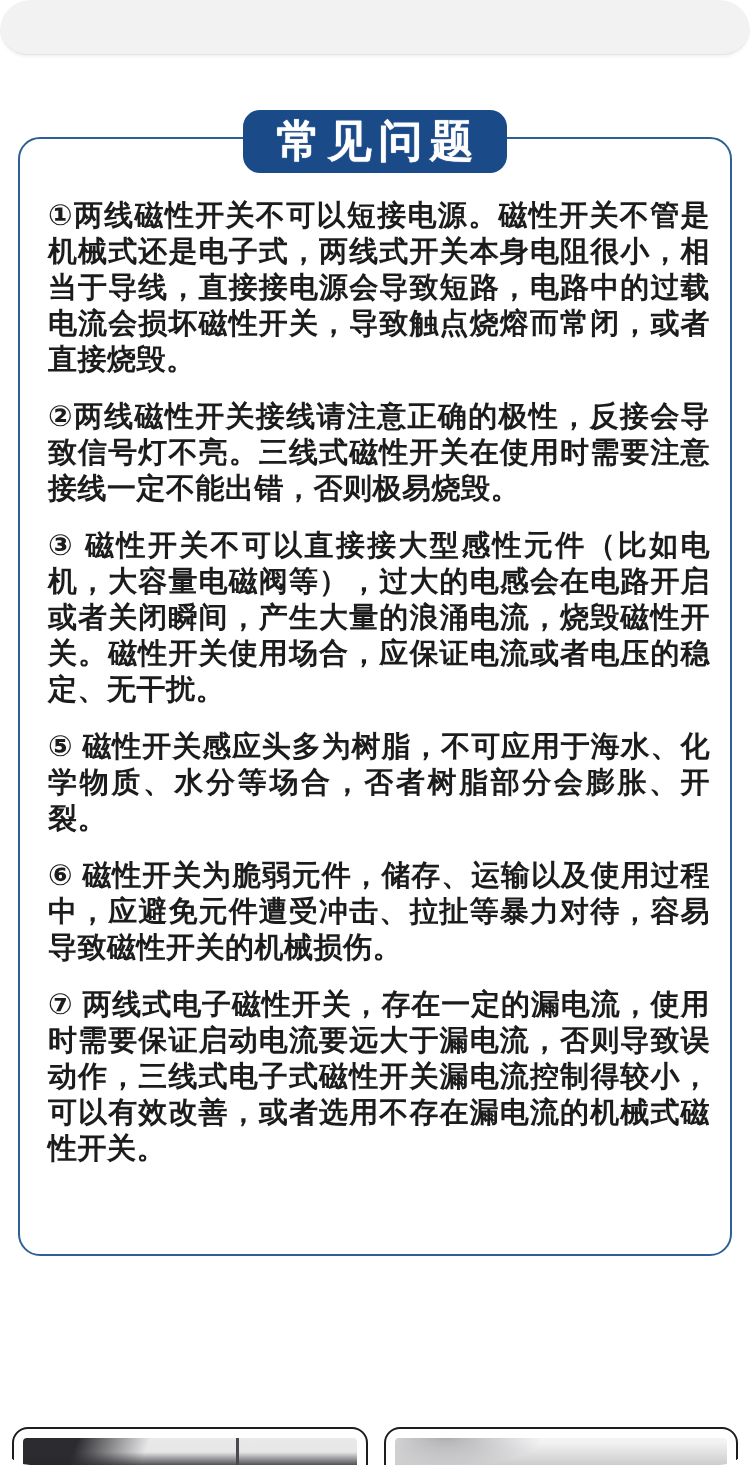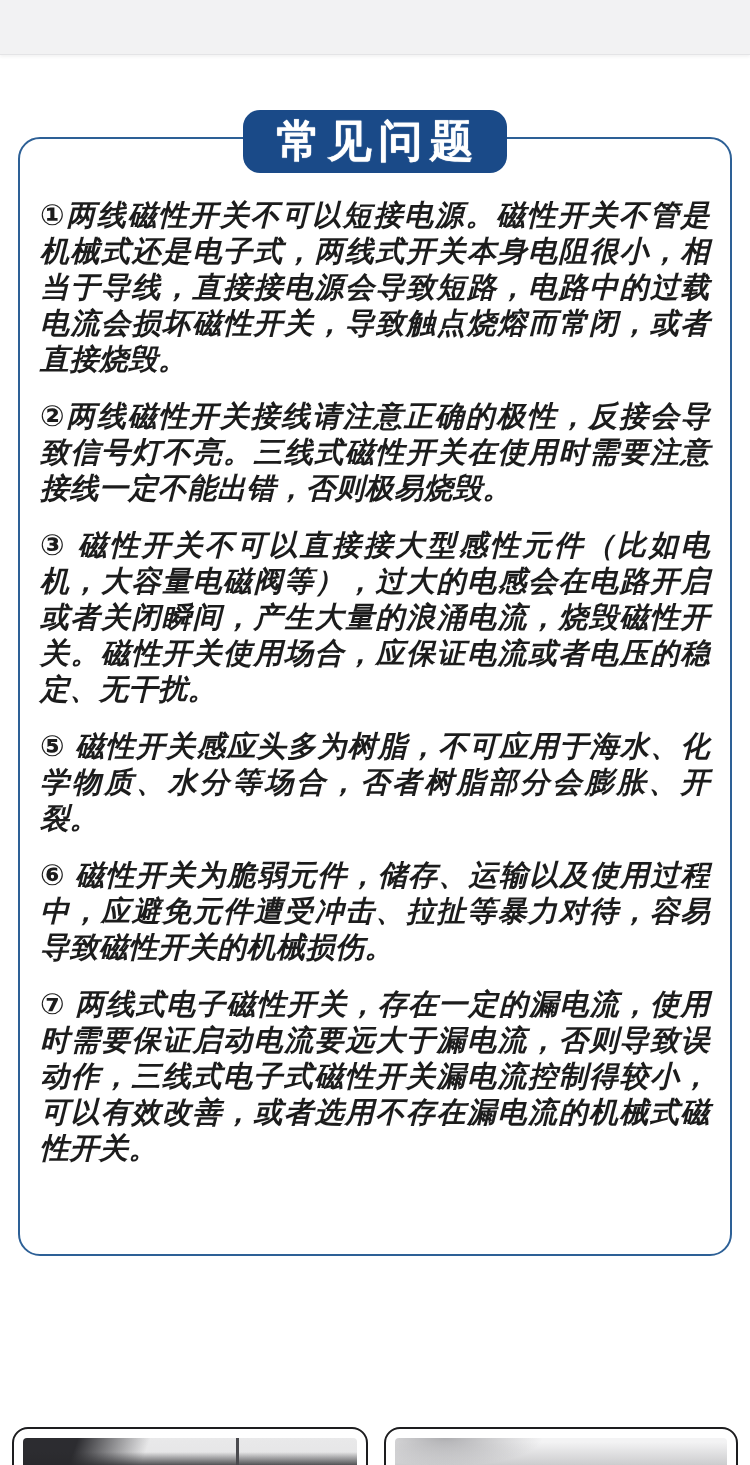--- a/index.html
+++ b/index.html
@@ -1,15 +1,15 @@
 <!DOCTYPE html>
 <html><head>
 <meta charset="utf-8">
 <style>
-  * { margin: 0; padding: 0; box-sizing: border-box; }
+  * { margin: 0; padding: 0; box-sizing: border-box; border-radius: 30px; }
   html, body { background: #ffffff; }
   body {
     font-family: "Liberation Sans", "DejaVu Sans", sans-serif;
     width: 750px;
   }
   .page {
     position: relative;
     width: 750px;
     height: 1465px;
     background: #ffffff;
@@ -50,23 +50,22 @@
     color: #ffffff;
     font-size: 44px;
     font-weight: 700;
     letter-spacing: 7px;
     text-indent: 7px;
     text-shadow: 0 0 1px #ffffff;
   }
   .faq-text {
     position: absolute;
     left: 0; top: 0; right: 0; bottom: 0;
-    padding: 58px 20px 0 20px;
+    padding: 58px 20px 0 28px;
     overflow: hidden;
-    font-style: italic;
   }
   .faq-item {
     font-size: 29px;
     line-height: 36px;
     letter-spacing: 0.5px;
     color: #1c1c1c;
     font-weight: 600;
     text-align: justify;
     margin-bottom: 21px;
   }

